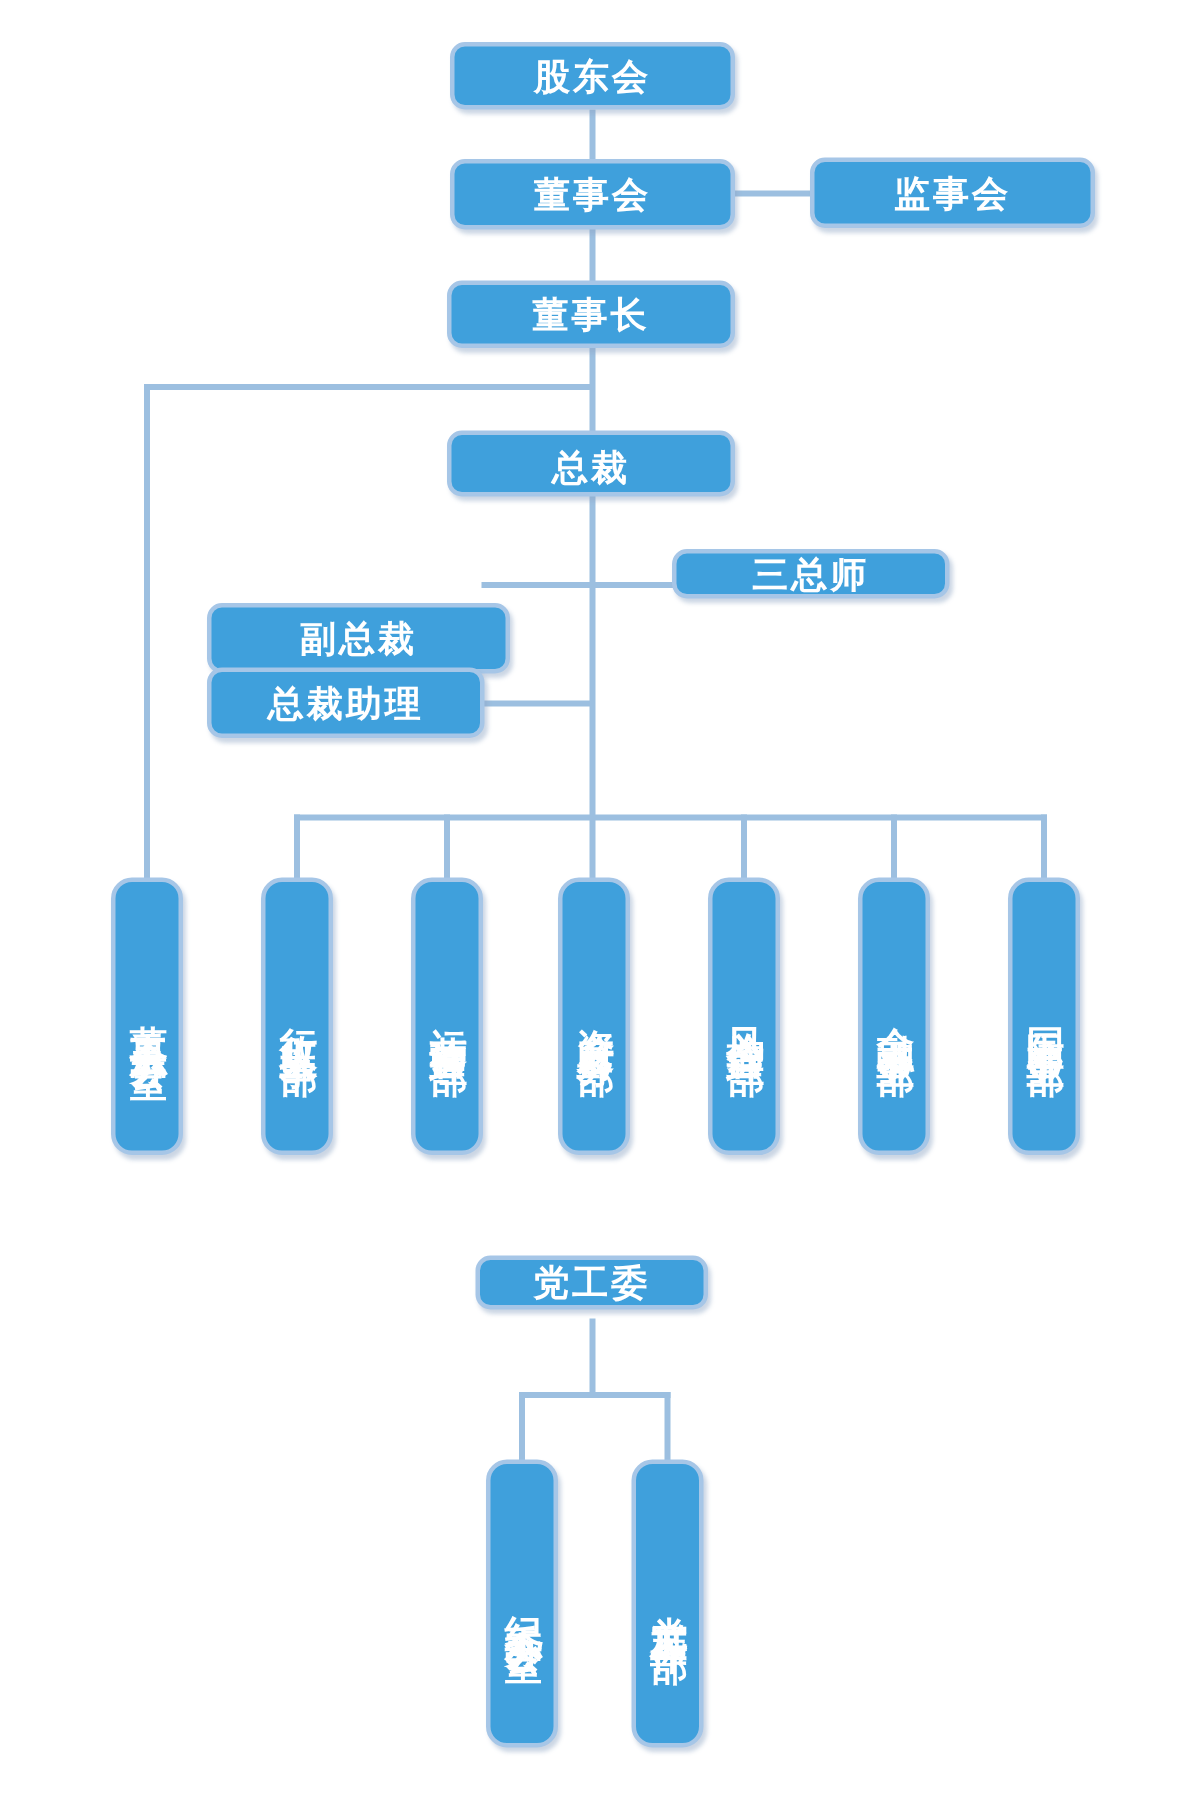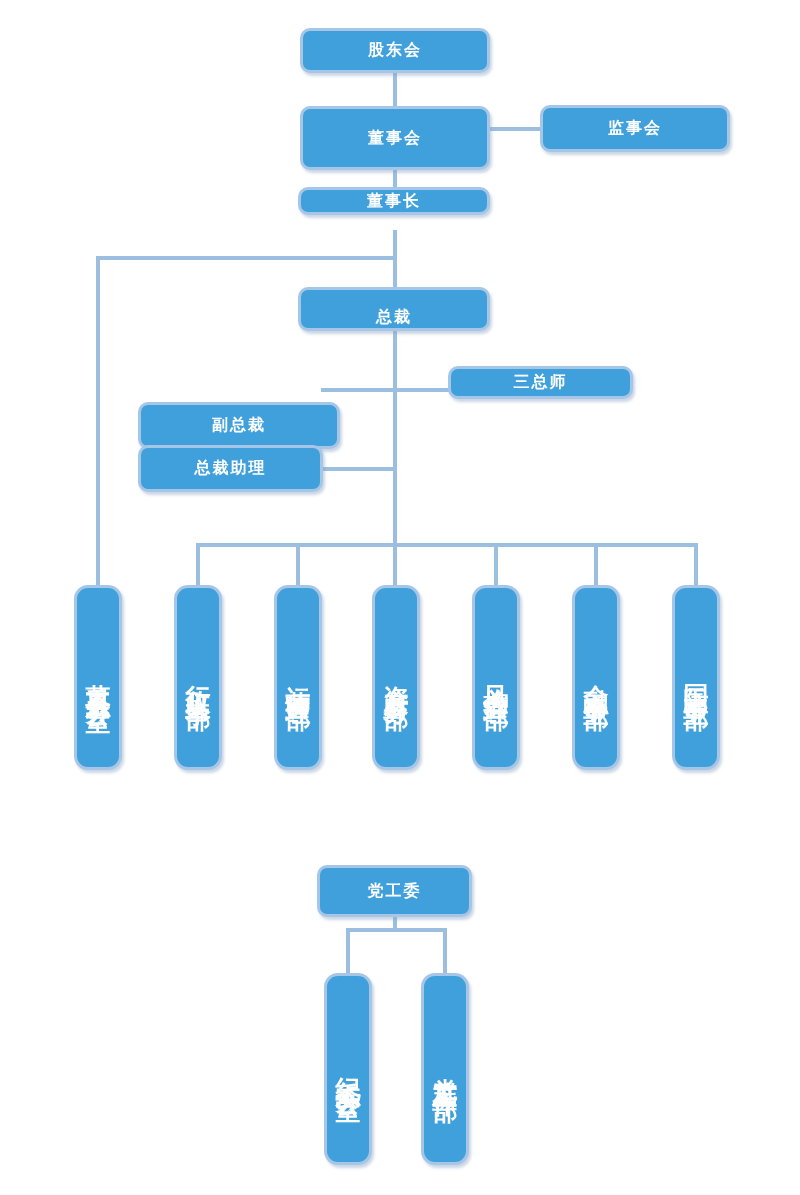--- a/index.html
+++ b/index.html
@@ -27,47 +27,47 @@
     display: flex;
     align-items: center;
     justify-content: center;
     color: #ffffff;
     font-weight: bold;
     box-shadow: 2px 3px 3px rgba(140,165,195,0.45);
     z-index: 2;
   }
   .hnode {
     border-radius: 10px;
-    font-size: 16px;
+    font-size: 24px;
     letter-spacing: 2px;
   }
   .vnode {
     width: 48px;
     height: 185px;
     border-radius: 14px;
     font-size: 25px;
   }
   .vnode span {
     writing-mode: vertical-rl;
     text-orientation: upright;
     letter-spacing: 5px;
     line-height: 1;
   }
   .vnode.tall { height: 192px; }
 
   
   #n-shareholders       { left: 300px; top: 28px;  width: 190px; height: 45px; }
-  #n-board              { left: 300px; top: 106px; width: 190px; height: 64px; }
+  #n-board              { left: 300px; top: 106px; width: 190px; height: 47px; }
   #n-supervisory        { left: 540px; top: 105px; width: 190px; height: 47px; }
-  #n-chairman           { left: 298px; top: 187px; width: 192px; height: 28px; }
+  #n-chairman           { left: 298px; top: 187px; width: 192px; height: 45px; }
   #n-president          { left: 298px; top: 287px; width: 192px; height: 44px; align-items: flex-end; }
   #n-vice-president     { left: 138px; top: 366px; width: 202px; height: 47px; margin-top: 36px; }
   #n-three-chiefs       { left: 448px; top: 366px; width: 185px; height: 33px; }
   #n-president-assistant{ left: 138px; top: 445px; width: 185px; height: 47px; }
-  #n-party-committee    { left: 317px; top: 837px; width: 155px; height: 52px; margin-top: 28px; }
+  #n-party-committee    { left: 317px; top: 837px; width: 155px; height: 36px; }
 
   
   #n-dept-0 { left: 74px;  top: 585px; }
   #n-dept-1 { left: 174px; top: 585px; }
   #n-dept-2 { left: 274px; top: 585px; }
   #n-dept-3 { left: 372px; top: 585px; }
   #n-dept-4 { left: 472px; top: 585px; }
   #n-dept-5 { left: 572px; top: 585px; }
   #n-dept-6 { left: 672px; top: 585px; }
 

